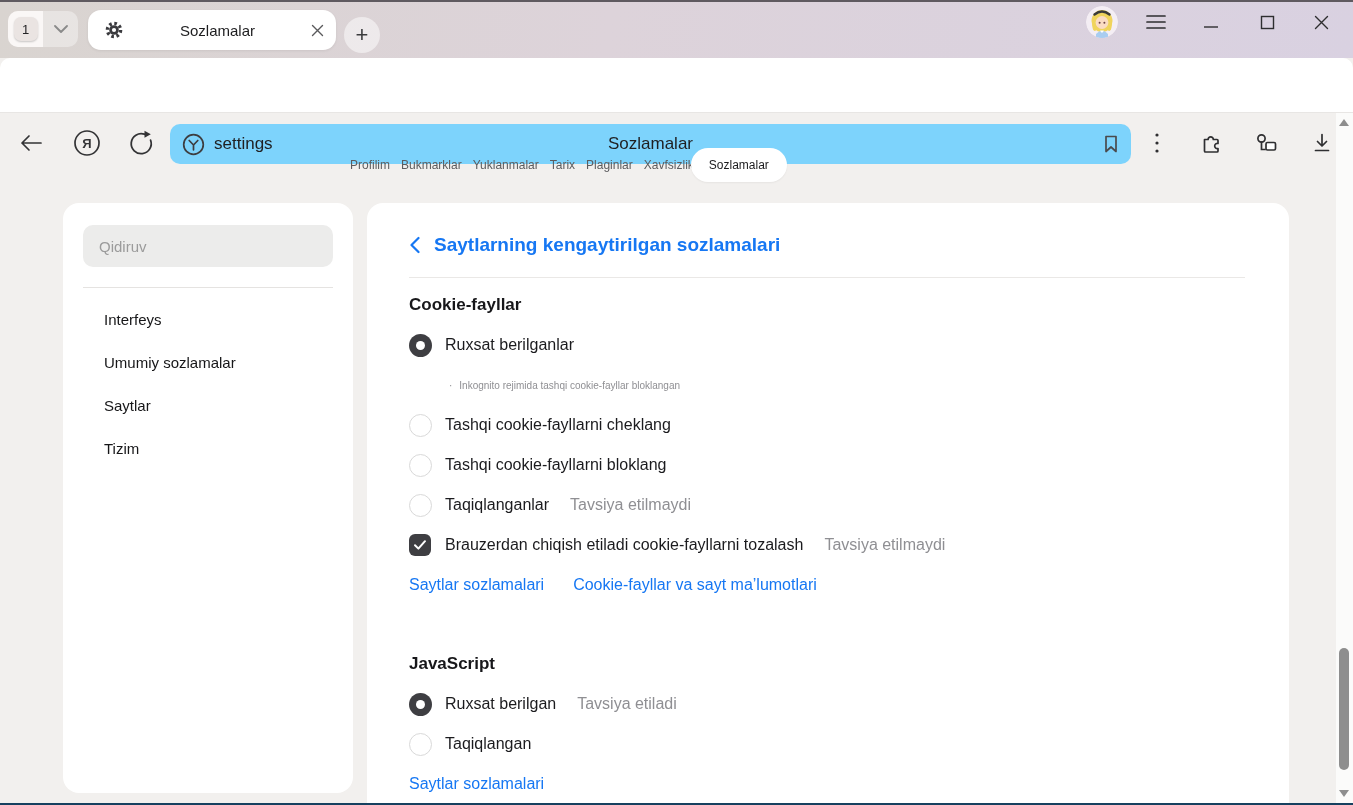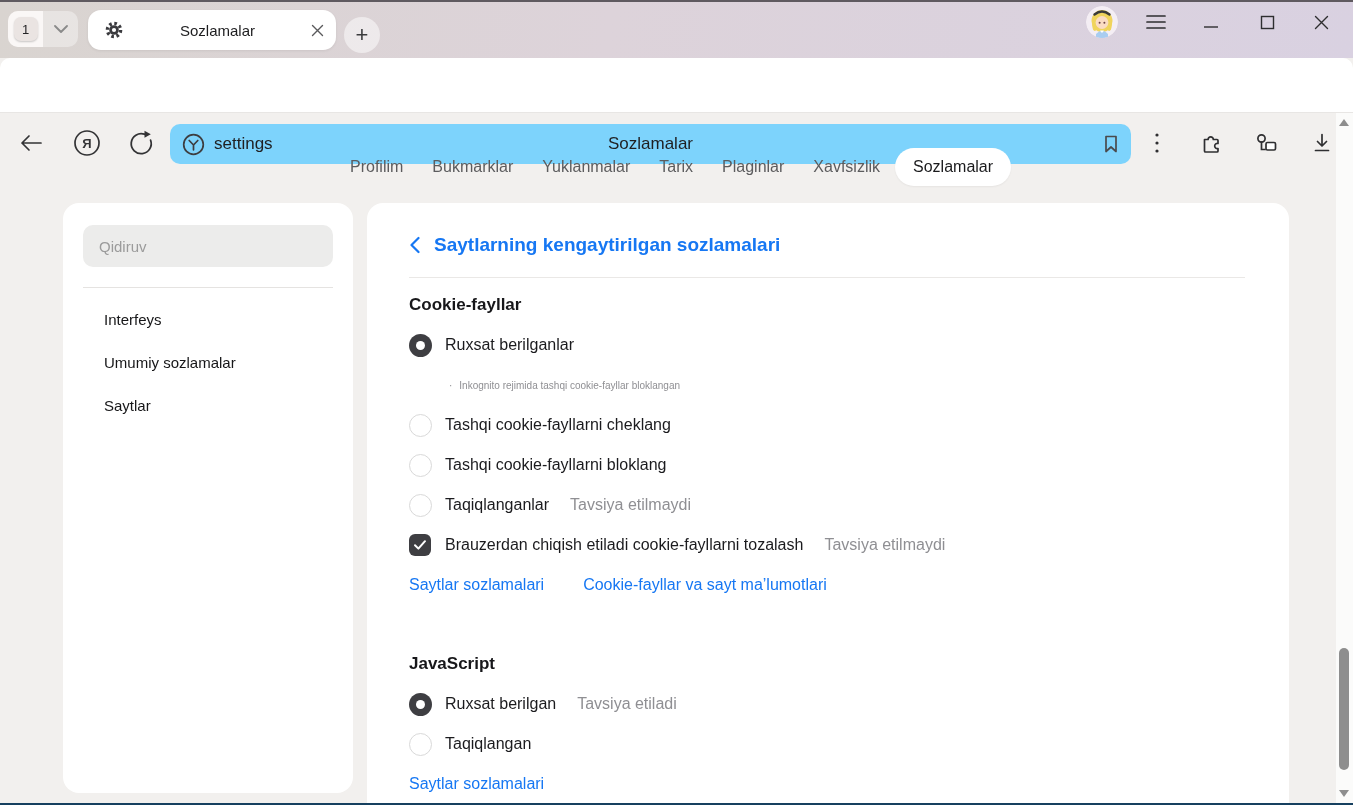--- a/index.html
+++ b/index.html
@@ -32,22 +32,22 @@
              border-radius:10px 10px 0 0; border-bottom:1px solid #e8e6e4; box-sizing:border-box; }
   .tb-icon { position:absolute; width:30px; height:30px; top:70px; display:flex; align-items:center; justify-content:center; }
   .addressbar { position:absolute; left:170px; top:66px; width:961px; height:40px; background:#7dd3fc; border-radius:10px; }
   .protect-icon { position:absolute; left:12px; top:9px; }
   .url-text { position:absolute; left:44px; top:0; line-height:40px; font-size:17px; color:#1f1f21; }
   .omnibox-title { position:absolute; left:0; right:0; top:0; text-align:center; line-height:40px;
                    font-size:17px; color:#1f1f21; pointer-events:none; }
   .bookmark-wrap { position:absolute; right:8px; top:8px; }
 
   
-  .nav-row { position:absolute; left:350px; top:148px; display:flex; align-items:center; gap:29px;
-             font-size:16px; color:#5c5c5e; }
+  .nav-row { position:absolute; left:350px; top:148px; display:flex; align-items:center; gap:11px;
+             font-size:12px; color:#5c5c5e; }
   .nav-tab { white-space:nowrap; cursor:default; }
   .nav-tab.active { background:#fff; color:#1b1b1d; border-radius:19px; padding:10px 18px; margin-left:-14px;
                     box-shadow:0 1px 2px rgba(0,0,0,.05); }
 
   
   .sidebar-card { position:absolute; left:63px; top:203px; width:290px; height:590px; background:#fff;
                   border-radius:16px; box-sizing:border-box; padding:22px 20px 0; }
   .search-input { width:100%; height:42px; background:#ececeb; border:none; border-radius:10px;
                   padding:0 16px; font-size:15px; font-family:inherit; color:#242426; box-sizing:border-box; outline:none; }
   .search-input::placeholder { color:#9b9b9b; }
@@ -67,21 +67,21 @@
   .opt-row { height:40px; display:flex; align-items:center; font-size:16px; color:#1b1b1e; }
   .radio { width:23px; height:23px; border-radius:50%; box-sizing:border-box; border:1.5px solid #d9d9d9;
            background:#fff; margin-right:13px; flex:none; display:flex; align-items:center; justify-content:center; }
   .radio.checked { border:none; background:#3e3e42; }
   .radio-dot { width:9px; height:9px; border-radius:50%; background:#fff; }
   .checkbox { width:22px; height:22px; border-radius:6px; background:#3e3e42; margin-right:14px; flex:none;
               display:flex; align-items:center; justify-content:center; }
   .opt-hint { color:#8f8f93; margin-left:21px; }
   .note-row { height:40px; display:flex; align-items:center; padding-left:40px; font-size:10px; color:#8f8f93; }
   .note-row::before { content:"·"; margin-right:7px; }
-  .links-row { height:40px; display:flex; align-items:center; gap:39px; }
+  .links-row { height:40px; display:flex; align-items:center; gap:29px; }
   .setting-link { color:#1677f3; font-size:16px; cursor:pointer; text-decoration:none; }
 
   
   .scrollbar { position:absolute; right:0; top:113px; width:17px; height:692px; background:#fbfbfa; }
   .scroll-up, .scroll-down { position:absolute; left:3px; width:0; height:0;
                              border-left:5.5px solid transparent; border-right:5.5px solid transparent; }
   .scroll-up { top:6px; border-bottom:7px solid #8e8e8e; }
   .scroll-down { bottom:8px; border-top:7px solid #8e8e8e; }
   .scroll-thumb { position:absolute; left:3px; top:535px; width:10px; height:122px; background:#8e8e8e; border-radius:5px; }
 
@@ -256,20 +256,21 @@
       <div class="nav-tab active">Sozlamalar</div>
     </div>
 
   <div class="sidebar-card">
     <input class="search-input" type="text" placeholder="Qidiruv" style="">
     <div class="sidebar-divider"></div>
     <div class="sidebar-list">
         <div class="sidebar-item">Interfeys</div>
         <div class="sidebar-item">Umumiy sozlamalar</div>
         <div class="sidebar-item">Saytlar</div>
+        <div class="sidebar-item">Tizim</div>
       </div>
   </div>
 
   <div class="main-card">
     <div class="back-row">
       <span>
         <svg width="11" height="18" viewBox="0 0 11 18">
             <path d="M9.5 2 L2.5 9 L9.5 16" fill="none" stroke="#1677f3" stroke-width="2.2" stroke-linecap="round" stroke-linejoin="round"></path>
           </svg>
       </span>

